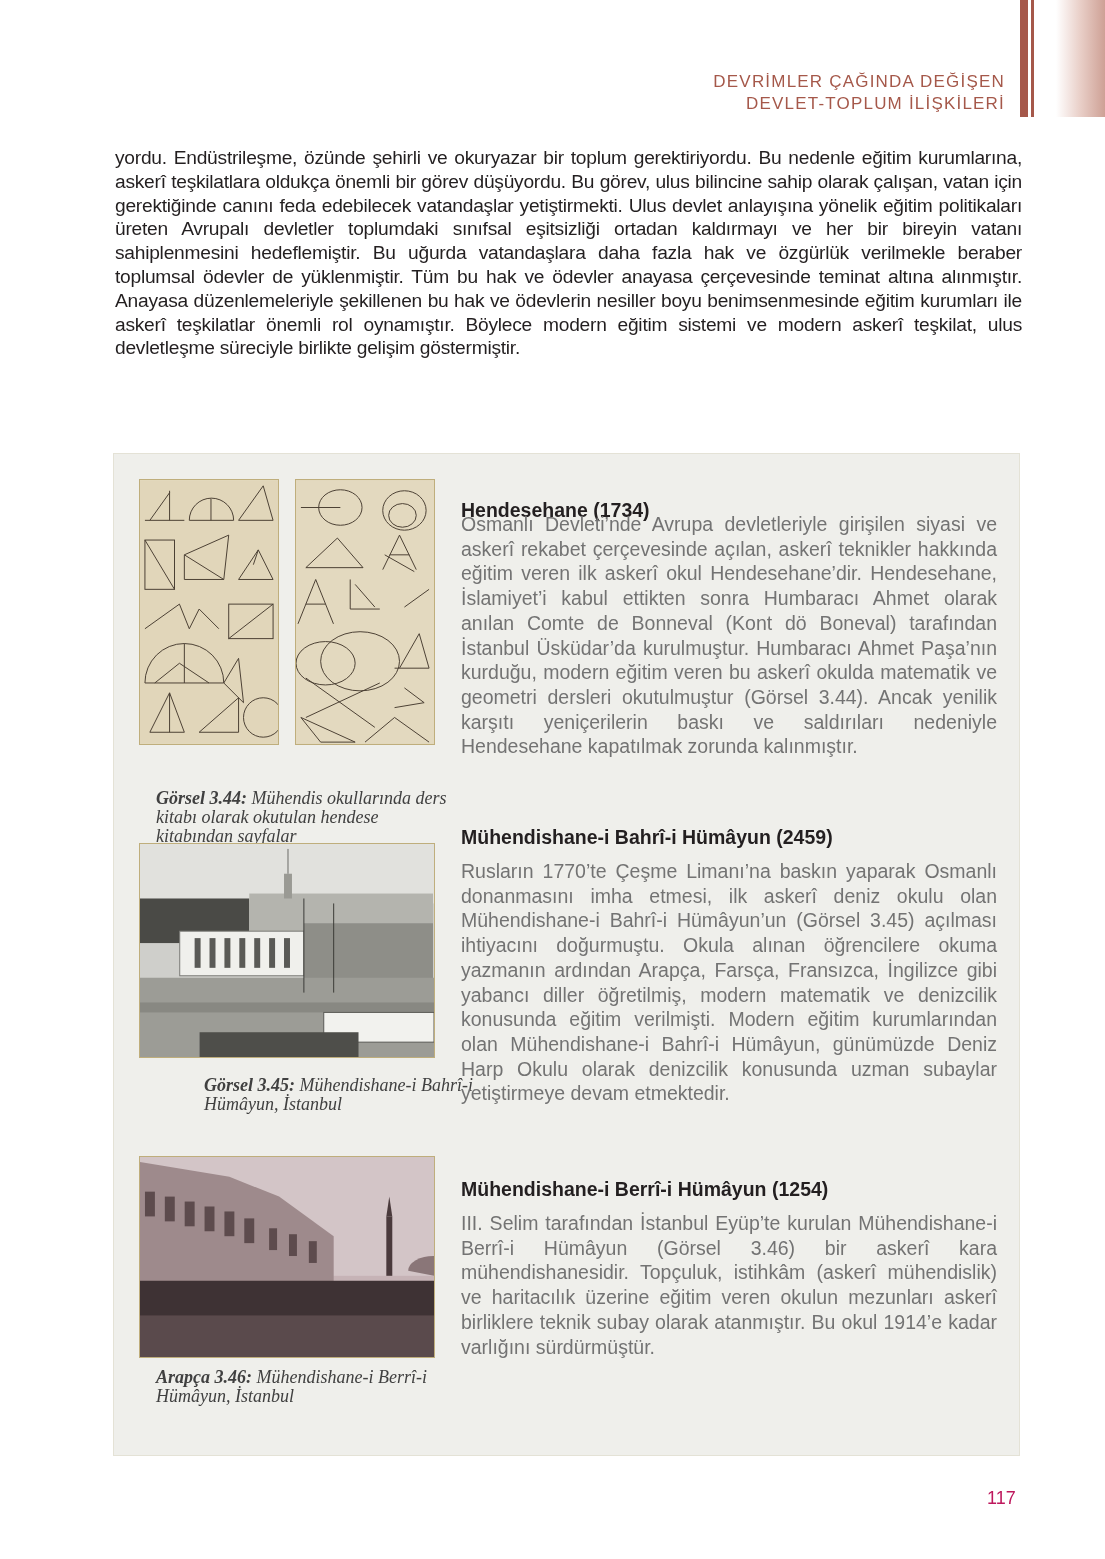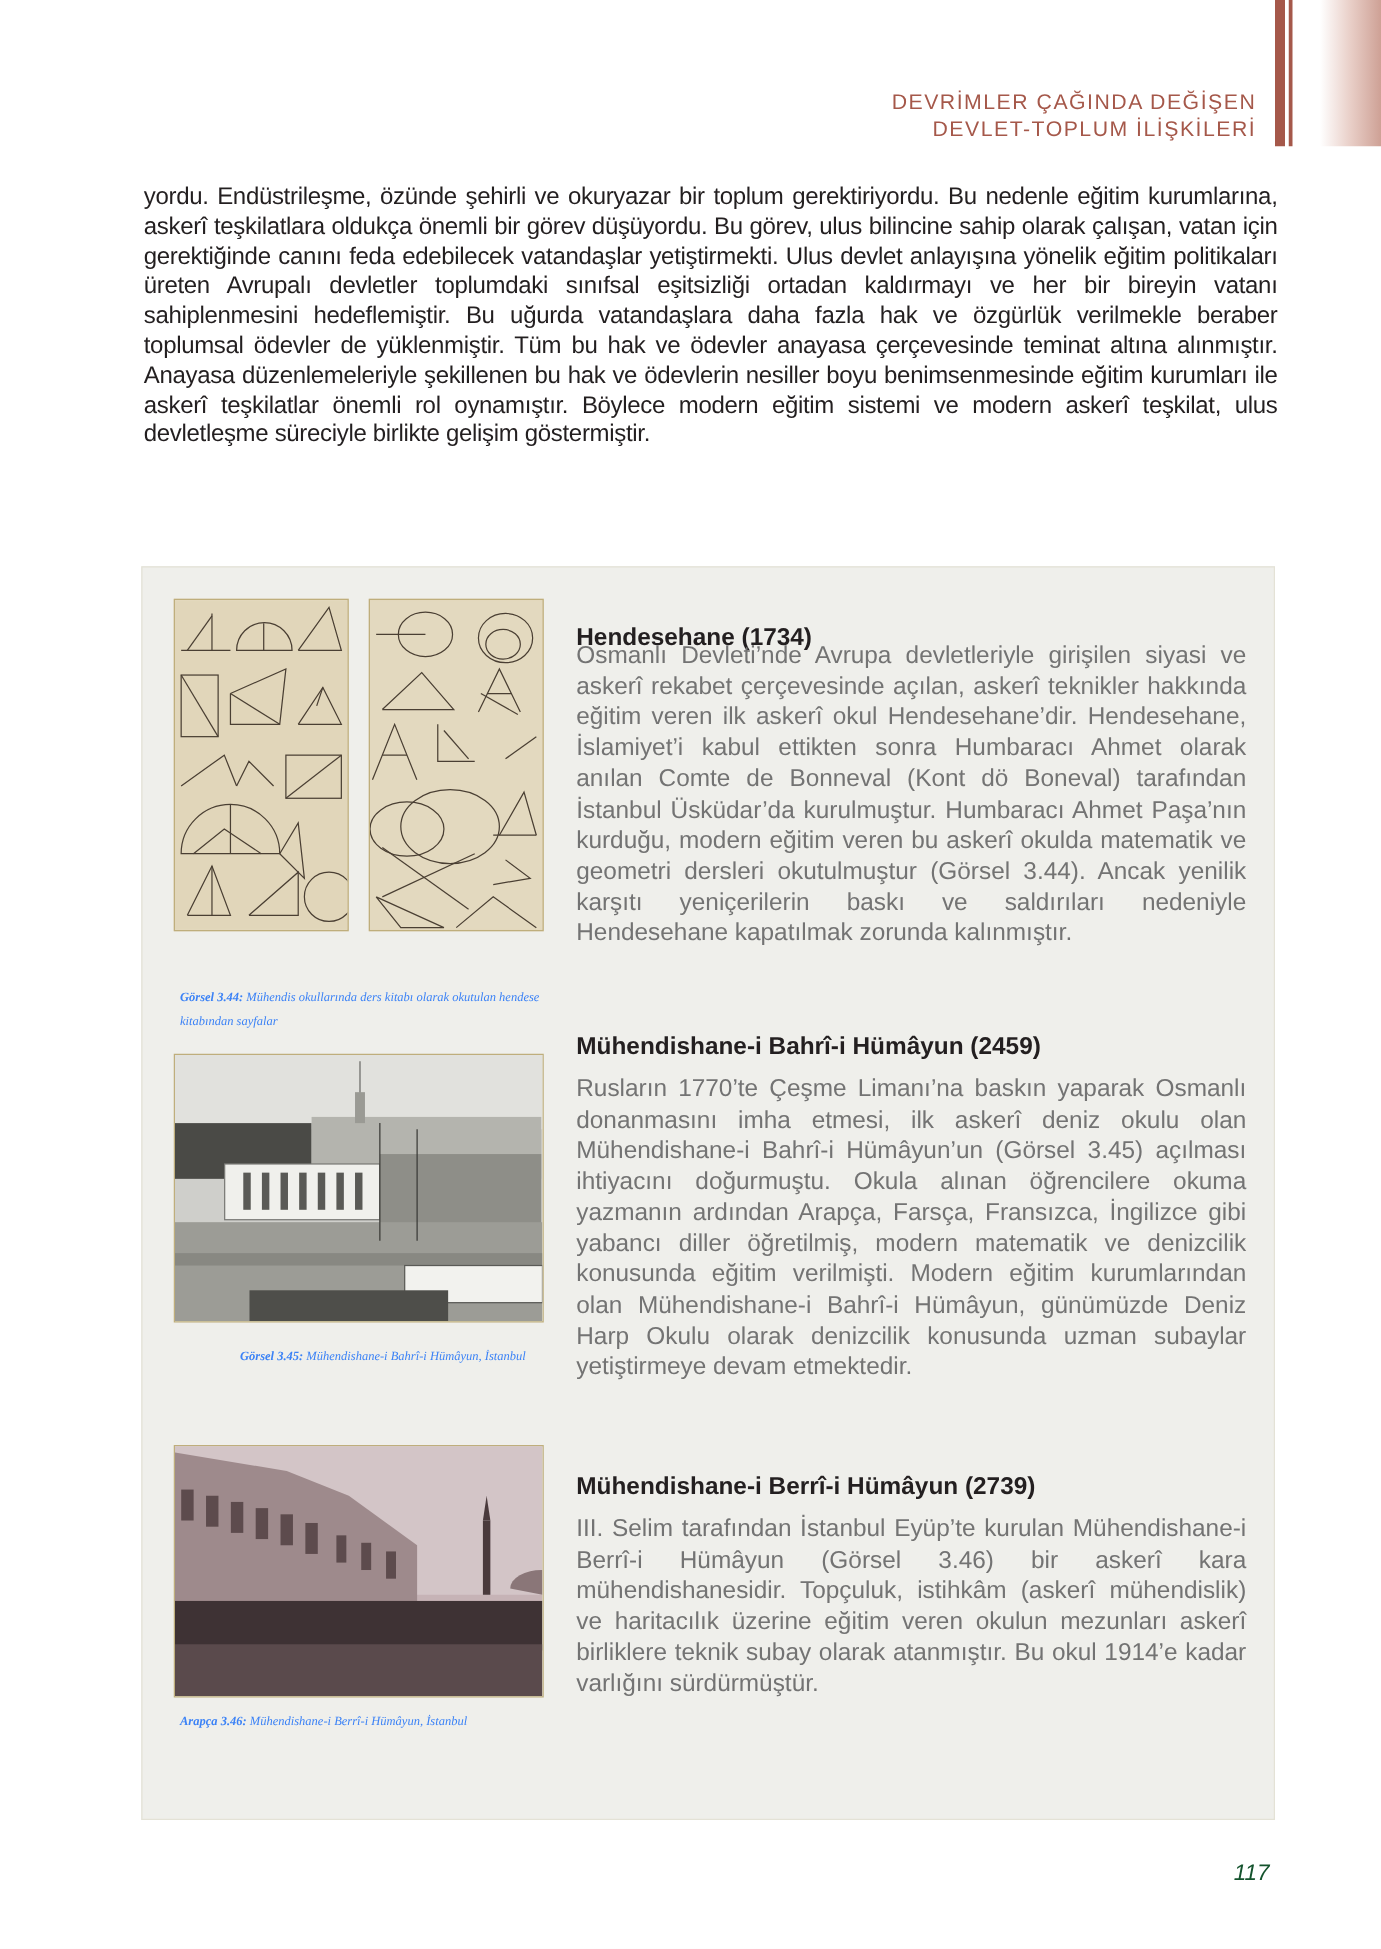--- a/index.html
+++ b/index.html
@@ -13,29 +13,29 @@
   .chapter-title { position:absolute; right:100px; top:71px; text-align:right; color:#a5584a; font-size:17px; letter-spacing:1.2px; line-height:22px; font-family:"Liberation Sans", sans-serif; }
 
   .intro { position:absolute; left:115px; top:146px; width:907px; font-size:19.2px; line-height:23.8px; color:#231f20; text-align:justify; letter-spacing:-0.25px; }
   .intro p { margin:0; }
 
   .box { position:absolute; left:113px; top:453px; width:907px; height:1003px; background:#efefeb; border:1px solid #e4e2d6; box-sizing:border-box; }
 
   .img { position:absolute; border:1px solid #bfae7c; box-sizing:border-box; overflow:hidden; }
   .img svg { display:block; width:100%; height:100%; }
 
-  .caption { position:absolute; left:144px; width:300px; font-family:"Liberation Serif", serif; font-size:10px; line-height:19px; color:#3b82f6; }
+  .caption { position:absolute; left:156px; width:300px; font-family:"Liberation Serif", serif; font-size:18px; line-height:19px; color:#404040; }
   .caption b { font-style:italic; font-weight:bold; }
   .caption i { font-style:italic; }
 
   .sec-title { position:absolute; left:461px; font-weight:bold; font-size:19.5px; color:#231f20; }
   .sec-body { position:absolute; left:461px; width:536px; font-size:19.5px; line-height:24.7px; text-align:justify; color:#737373; }
   .sec-body p { margin:0; }
 
-  .page-number { position:absolute; left:987px; top:1488px; font-size:18px; color:#14532d;font-style:italic; }
+  .page-number { position:absolute; left:987px; top:1488px; font-size:18px; color:#be185d; }
 </style>
 </head>
 <body>
 
 <div class="header-bars">
   <div class="bar1"></div>
   <div class="bar2"></div>
   <div class="grad"></div>
 </div>
 
@@ -175,18 +175,18 @@
 <div class="sec-title" style="top:499px;">Hendesehane (1734)</div>
 <div class="sec-body" style="top:512px;">
   <p>Osmanlı Devleti’nde Avrupa devletleriyle girişilen siyasi ve askerî rekabet çerçevesinde açılan, askerî teknikler hakkında eğitim veren ilk askerî okul Hendesehane’dir. Hendesehane, İslamiyet’i kabul ettikten sonra Humbaracı Ahmet olarak anılan Comte de Bonneval (Kont dö Boneval) tarafından İstanbul Üsküdar’da kurulmuştur. Humbaracı Ahmet Paşa’nın kurduğu, modern eğitim veren bu askerî okulda matematik ve geometri dersleri okutulmuştur (Görsel 3.44). Ancak yenilik karşıtı yeniçerilerin baskı ve saldırıları nedeniyle Hendesehane kapatılmak zorunda kalınmıştır.</p>
 </div>
 
 <div class="sec-title" style="top:826px;">Mühendishane-i Bahrî-i Hümâyun (2459)</div>
 <div class="sec-body" style="top:859px;">
   <p>Rusların 1770’te Çeşme Limanı’na baskın yaparak Osmanlı donanmasını imha etmesi, ilk askerî deniz okulu olan Mühendishane-i Bahrî-i Hümâyun’un (Görsel 3.45) açılması ihtiyacını doğurmuştu. Okula alınan öğrencilere okuma yazmanın ardından Arapça, Farsça, Fransızca,  İngilizce gibi yabancı diller öğretilmiş, modern matematik ve denizcilik konusunda eğitim verilmişti. Modern eğitim kurumlarından olan Mühendishane-i Bahrî-i Hümâyun, günümüzde Deniz Harp Okulu olarak denizcilik konusunda uzman subaylar yetiştirmeye devam etmektedir.</p>
 </div>
 
-<div class="sec-title" style="top:1178px;">Mühendishane-i Berrî-i Hümâyun (2739)</div>
+<div class="sec-title" style="top:1178px;">Mühendishane-i Berrî-i Hümâyun (1254)</div>
 <div class="sec-body" style="top:1211px;">
   <p>III. Selim tarafından İstanbul Eyüp’te kurulan Mühendishane-i Berrî-i Hümâyun (Görsel 3.46) bir askerî kara mühendishanesidir. Topçuluk, istihkâm (askerî mühendislik) ve haritacılık üzerine eğitim veren okulun mezunları askerî birliklere teknik subay olarak atanmıştır. Bu okul 1914’e kadar varlığını sürdürmüştür.</p>
 </div>
 
 <div class="page-number">117</div>
 
 </body></html>

